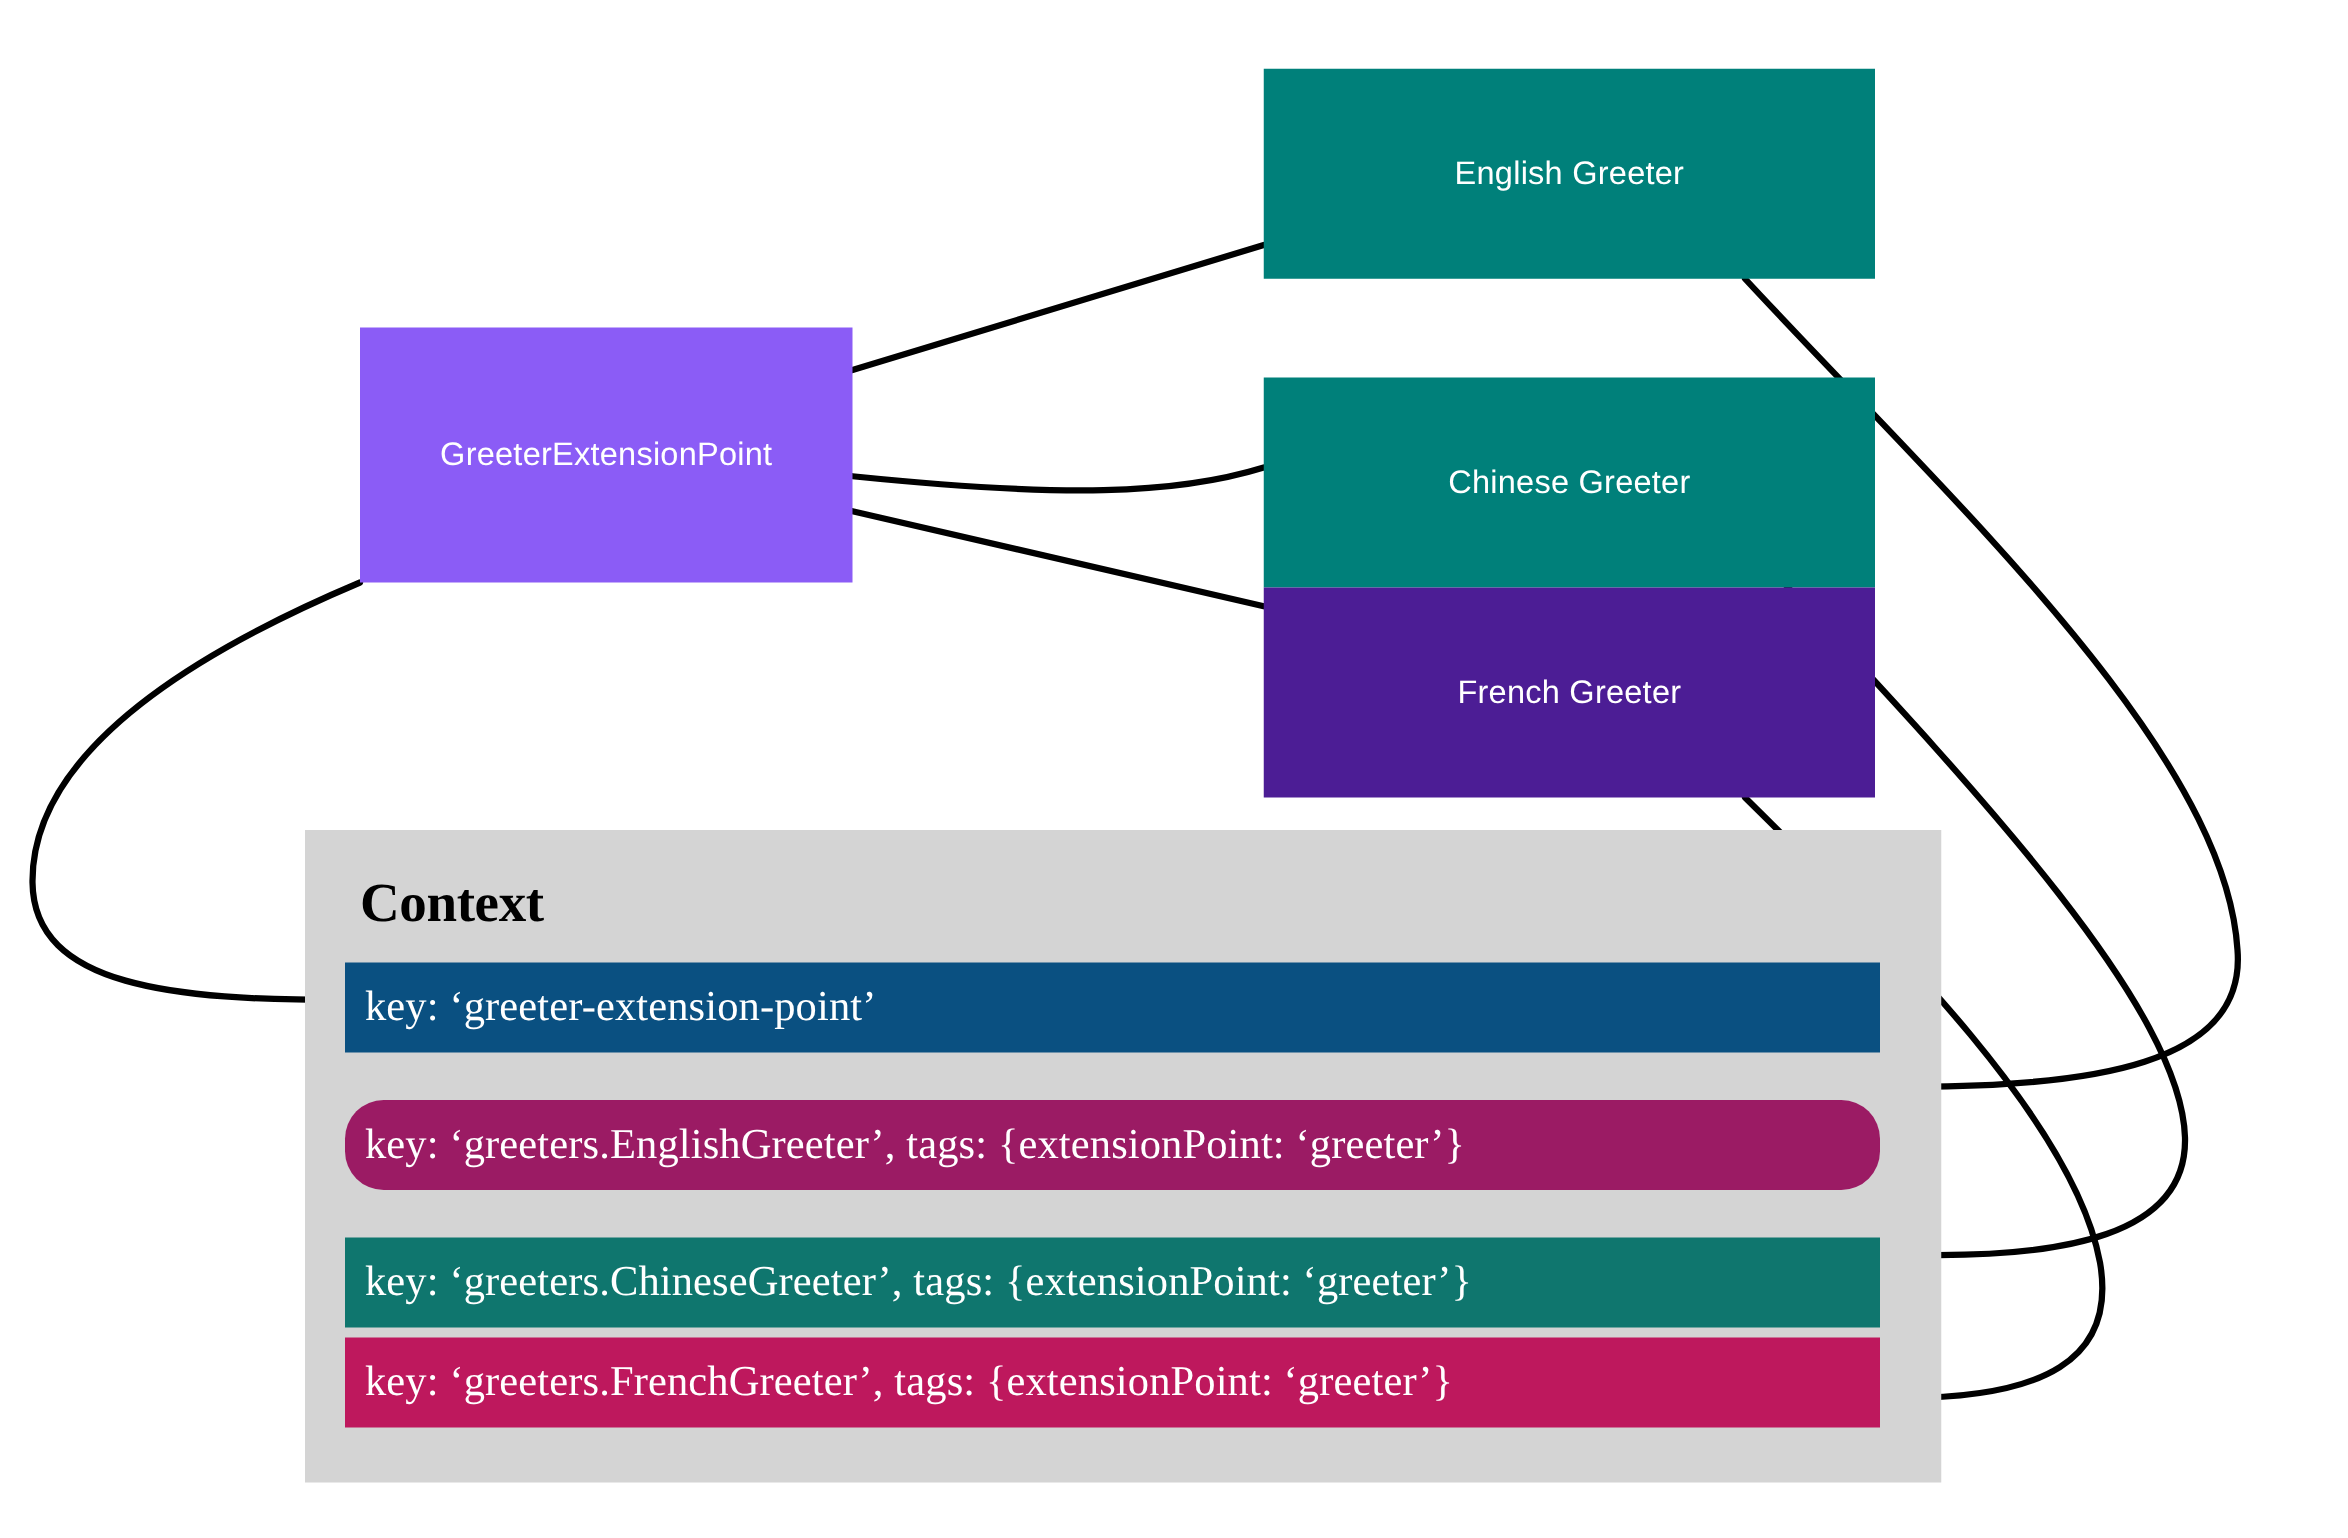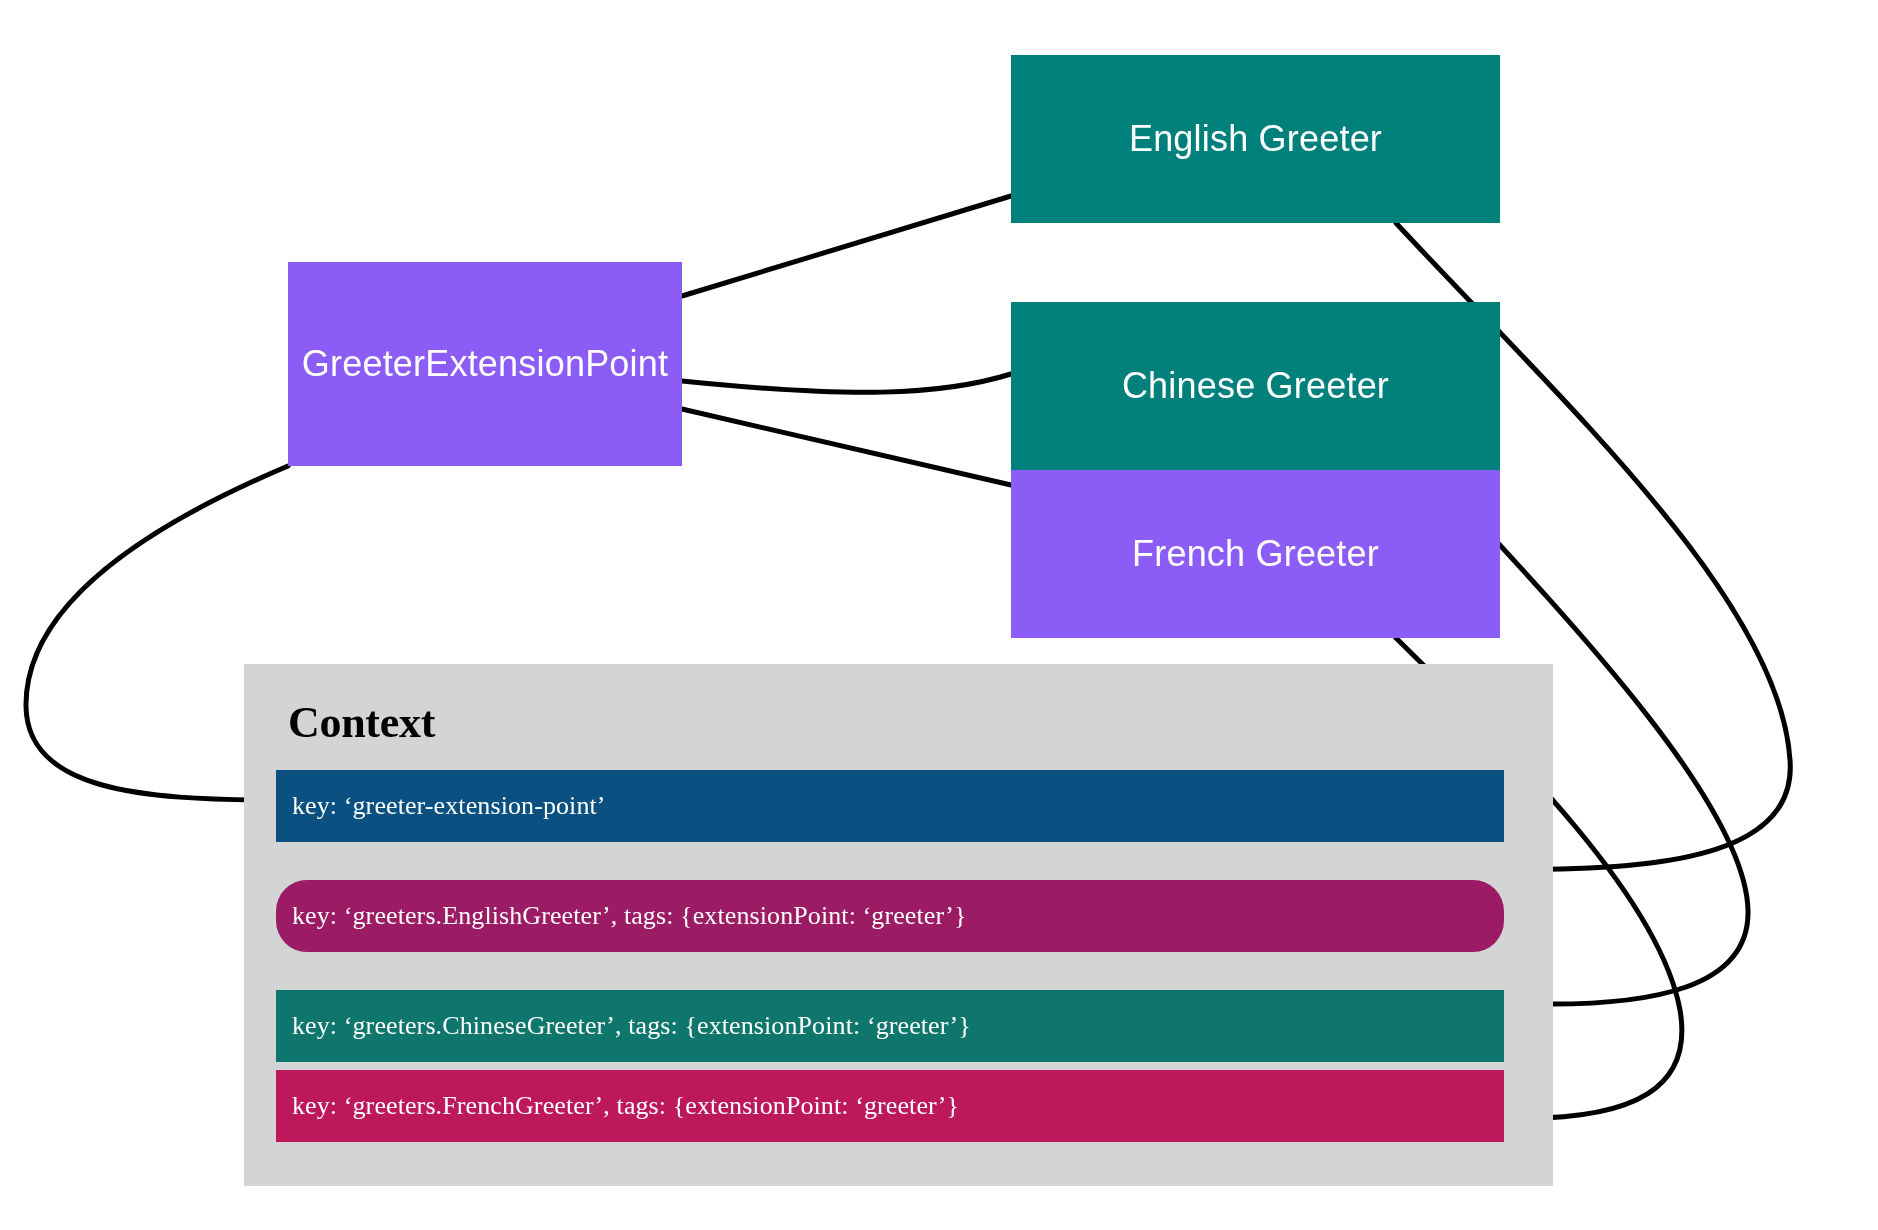--- a/index.html
+++ b/index.html
@@ -28,21 +28,21 @@
   }
   .node {
     position: absolute;
     display: flex;
     align-items: center;
     justify-content: center;
     color: #ffffff;
     box-sizing: border-box;
   }
   .node-label {
-    font-size: 36px;
+    font-size: 26px;
     font-weight: 400;
     letter-spacing: 0.2px;
     line-height: 1.2;
     white-space: nowrap;
   }
   .extension-point {
     left: 288px;
     top: 262px;
     width: 394px;
     height: 204px;
@@ -61,21 +61,21 @@
     width: 489px;
     height: 168px;
     background: #00807A;
     margin-top: 37px;
   }
   .greeter-c {
     left: 1011px;
     top: 470px;
     width: 489px;
     height: 168px;
-    background: #8b5cf6;
+    background: #4c1d95;
   }
   .context-panel {
     position: absolute;
     left: 244px;
     top: 664px;
     width: 1309px;
     height: 522px;
     background: #d4d4d4;
     font-family: Liberation Serif, serif;
   }
@@ -92,21 +92,21 @@
     position: absolute;
     left: 32px;
     width: 1228px;
     height: 72px;
     display: flex;
     align-items: center;
     box-sizing: border-box;
     padding-left: 16px;
   }
   .entry-text {
-    font-size: 26px;
+    font-size: 34px;
     font-weight: 400;
     color: #ffffff;
     white-space: nowrap;
     letter-spacing: 0.1px;
   }
   .entry-0 { top: 106px;  background: #0A5081; }
   .entry-1 { top: 216px;  background: #9B1B64; border-radius: 31px; }
   .entry-2 { top: 326px;  background: #0f766e; }
   .entry-3 { top: 406px;  background: #be185d; }
 </style>

